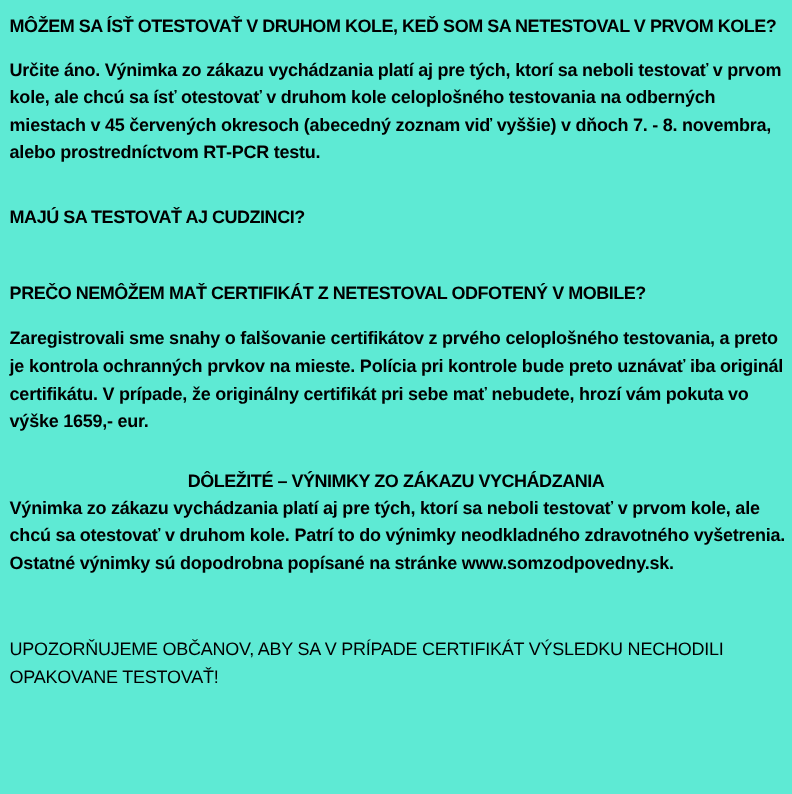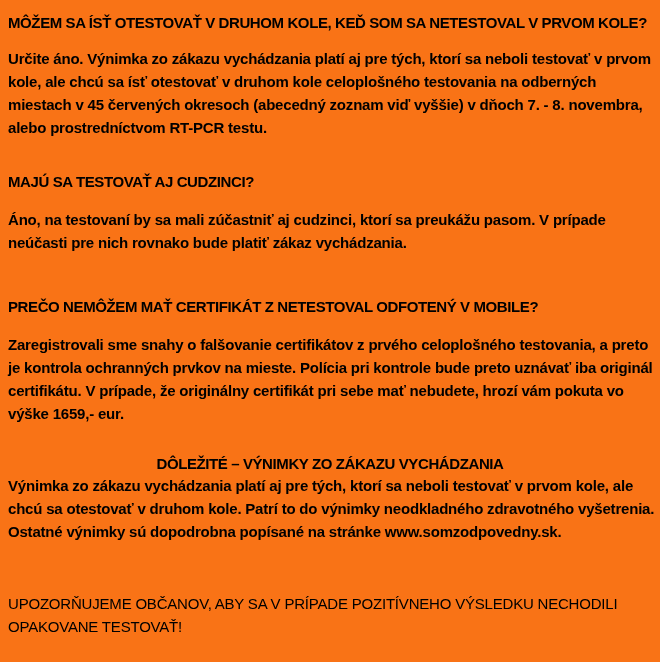--- a/index.html
+++ b/index.html
@@ -6,21 +6,21 @@
     margin: 0;
     padding: 0;
     background: #ffffff;
   }
   .page {
     width: 660px;
     height: 662px;
     box-sizing: border-box;
     padding: 10px 8px 0 8px;
     overflow: hidden;
-    background: #f97316;
+    background: #5eead4;
     color: #000000;
     font-family: "Liberation Sans", "DejaVu Sans", sans-serif;
   }
   .qa-heading {
     font-size: 15px;
     font-weight: bold;
     line-height: 21px;
     letter-spacing: -0.4px;
     margin: 0;
     white-space: pre;
@@ -59,35 +59,33 @@
   <section class="s1">
     <h2 class="qa-heading">MÔŽEM SA ÍSŤ OTESTOVAŤ V DRUHOM KOLE, KEĎ SOM SA NETESTOVAL V PRVOM KOLE?</h2>
     <p class="qa-body">Určite áno. Výnimka zo zákazu vychádzania platí aj pre tých, ktorí sa neboli testovať v prvom
 kole, ale chcú sa ísť otestovať v druhom kole celoplošného testovania na odberných
 miestach v 45 červených okresoch (abecedný zoznam viď vyššie) v dňoch 7. - 8. novembra,
 alebo prostredníctvom RT-PCR testu.</p>
   </section>
 
   <section class="s2">
     <h2 class="qa-heading">MAJÚ SA TESTOVAŤ AJ CUDZINCI?</h2>
-    <p class="qa-body">Áno, na testovaní by sa mali zúčastniť aj cudzinci, ktorí sa preukážu pasom. V prípade
-neúčasti pre nich rovnako bude platiť zákaz vychádzania.</p>
   </section>
 
   <section class="s3">
     <h2 class="qa-heading">PREČO NEMÔŽEM MAŤ CERTIFIKÁT Z NETESTOVAL ODFOTENÝ V MOBILE?</h2>
     <p class="qa-body">Zaregistrovali sme snahy o falšovanie certifikátov z prvého celoplošného testovania, a preto
 je kontrola ochranných prvkov na mieste. Polícia pri kontrole bude preto uznávať iba originál
 certifikátu. V prípade, že originálny certifikát pri sebe mať nebudete, hrozí vám pokuta vo
 výške 1659,- eur.</p>
   </section>
 
   <section class="s4">
     <h2 class="qa-heading">DÔLEŽITÉ – VÝNIMKY ZO ZÁKAZU VYCHÁDZANIA</h2>
     <p class="qa-body">Výnimka zo zákazu vychádzania platí aj pre tých, ktorí sa neboli testovať v prvom kole, ale
 chcú sa otestovať v druhom kole. Patrí to do výnimky neodkladného zdravotného vyšetrenia.
 Ostatné výnimky sú dopodrobna popísané na stránke www.somzodpovedny.sk.</p>
   </section>
 
-  <p class="warning">UPOZORŇUJEME OBČANOV, ABY SA V PRÍPADE POZITÍVNEHO VÝSLEDKU NECHODILI
+  <p class="warning">UPOZORŇUJEME OBČANOV, ABY SA V PRÍPADE CERTIFIKÁT VÝSLEDKU NECHODILI
 OPAKOVANE TESTOVAŤ!</p>
 
 </div>
 
 </body></html>

